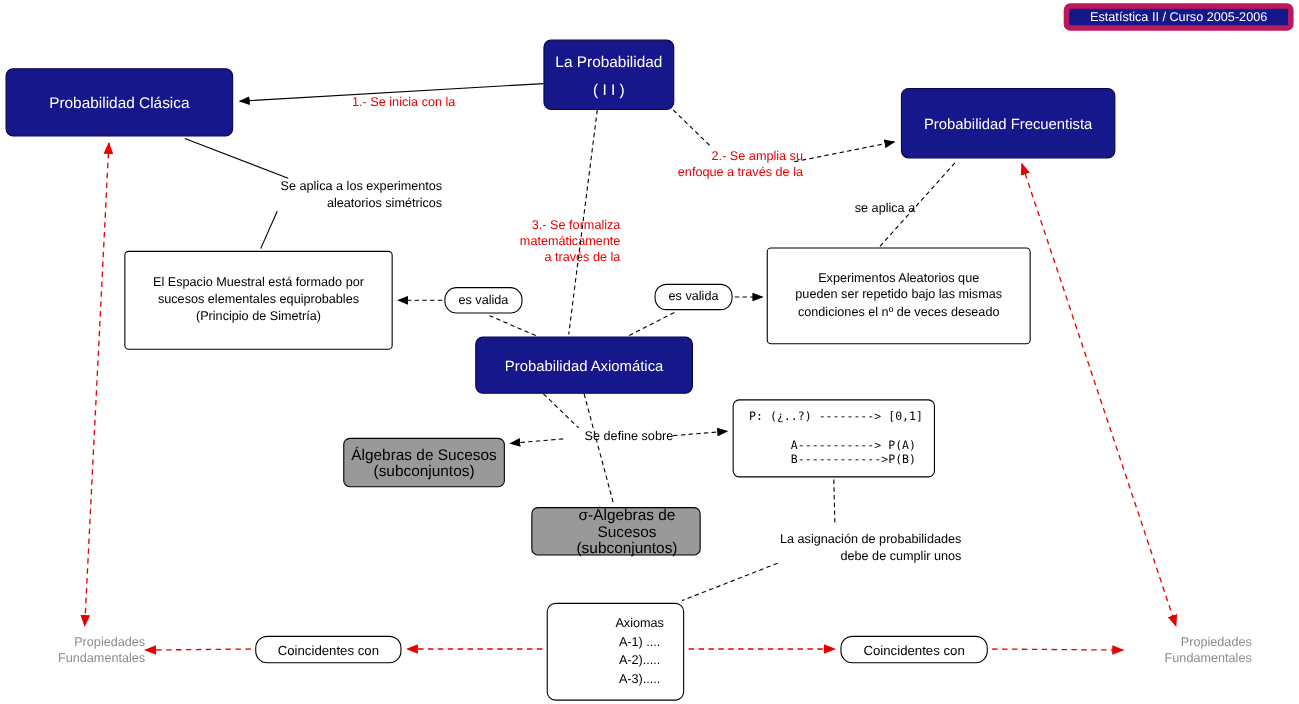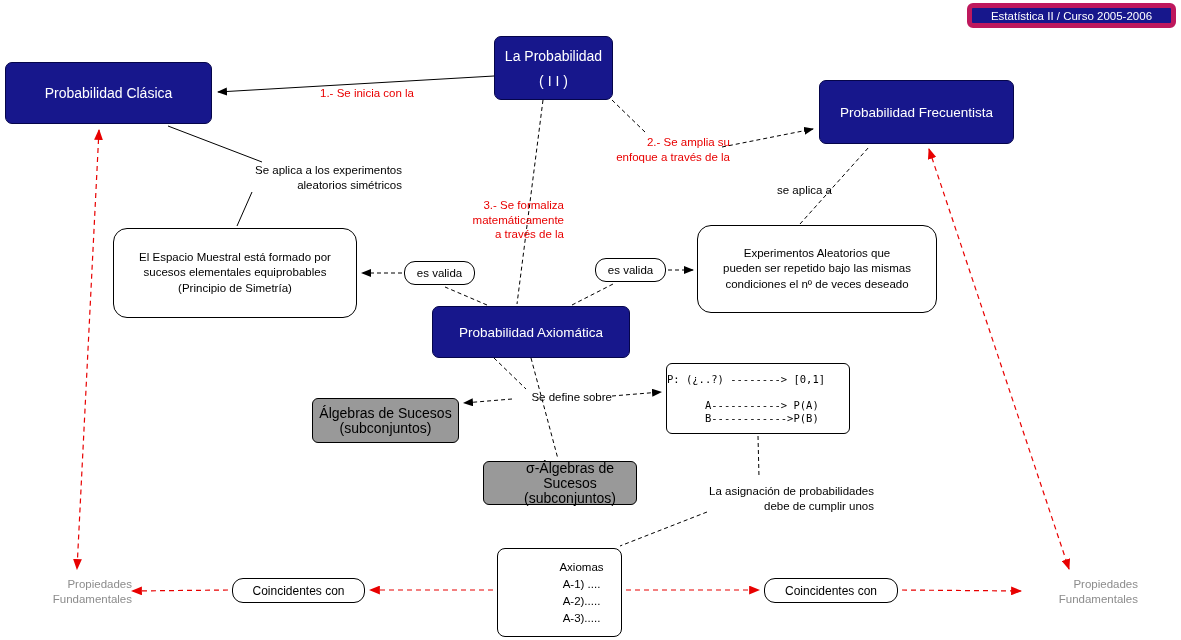--- a/index.html
+++ b/index.html
@@ -5,21 +5,21 @@
   * { box-sizing: border-box; }
   html,body { margin:0; padding:0; background:#fff; }
   body { font-family:"Liberation Sans","DejaVu Sans",sans-serif; }
   #canvas { position:relative; width:1181px; height:640px; background:#fff; overflow:hidden; }
   #wires { position:absolute; left:0; top:0; z-index:1; }
   .abs { position:absolute; z-index:2; }
   .navy { background:#17178c; color:#fff; border:1px solid #05054a; border-radius:7px;
           display:flex; flex-direction:column; align-items:center; justify-content:center;
           text-align:center; font-size:13.5px; }
   .badge { font-size:11.5px; border:5px solid #be185d; border-radius:6px; }
-  .whitebox { background:#fff; border:1px solid #000; border-radius:14px;
+  .whitebox { background:#fff; border:1px solid #000; border-radius:4px;
               display:flex; flex-direction:column; align-items:center; justify-content:center;
               text-align:center; font-size:11.5px; line-height:15.5px; color:#000; }
   .graybox { background:#999999; border:1px solid #000; border-radius:6px;
              display:flex; align-items:center; justify-content:center;
              text-align:center; font-size:14px; line-height:15px; color:#000; }
   .pill { background:#fff; border:1px solid #000; border-radius:11px;
           display:flex; align-items:center; justify-content:center; font-size:11.5px; color:#000; }
   .lbl { font-size:11.5px; line-height:14.5px; text-align:right; color:#000; }
   .red { color:#e80000; }
   .graytext { color:#8c8c8c; }
@@ -113,21 +113,21 @@
   </div>
 
   <div class="abs graybox" style="left:312px; top:398px; width:147px; height:45px;">
     <span>Álgebras de Sucesos<br>(subconjuntos)</span>
   </div>
 
   <div class="abs graybox" style="left:483px; top:461px; width:154px; height:44px;padding-left:20px;">
     <span>σ-Álgebras de Sucesos<br>(subconjuntos)</span>
   </div>
 
-  <div class="abs whitebox mono pre" style="left:666px; top:363px; width:184px; height:71px; border-radius:6px; align-items:flex-start; padding-left:0; font-size:10.5px; line-height:13px; text-align:left;">
+  <div class="abs whitebox mono pre" style="left:666px; top:363px; width:184px; height:71px; border-radius:6px; align-items:flex-start; padding-left:14px; font-size:10.5px; line-height:13px; text-align:left;">
     <span>P: (¿..?) --------&gt; [0,1]<br><br>      A-----------&gt; P(A)<br>      B------------&gt;P(B)</span>
   </div>
 
   <div class="abs whitebox" style="left:497px; top:548px; width:125px; height:89px; border-radius:8px; line-height:17px;padding-left:44px;">
     <span>Axiomas<br>A-1) ....<br>A-2).....<br>A-3).....</span>
   </div>
 
   <div class="abs pill" style="left:232px; top:578px; width:133px; height:25px; font-size:12px;">
     <span>Coincidentes con</span>
   </div>

